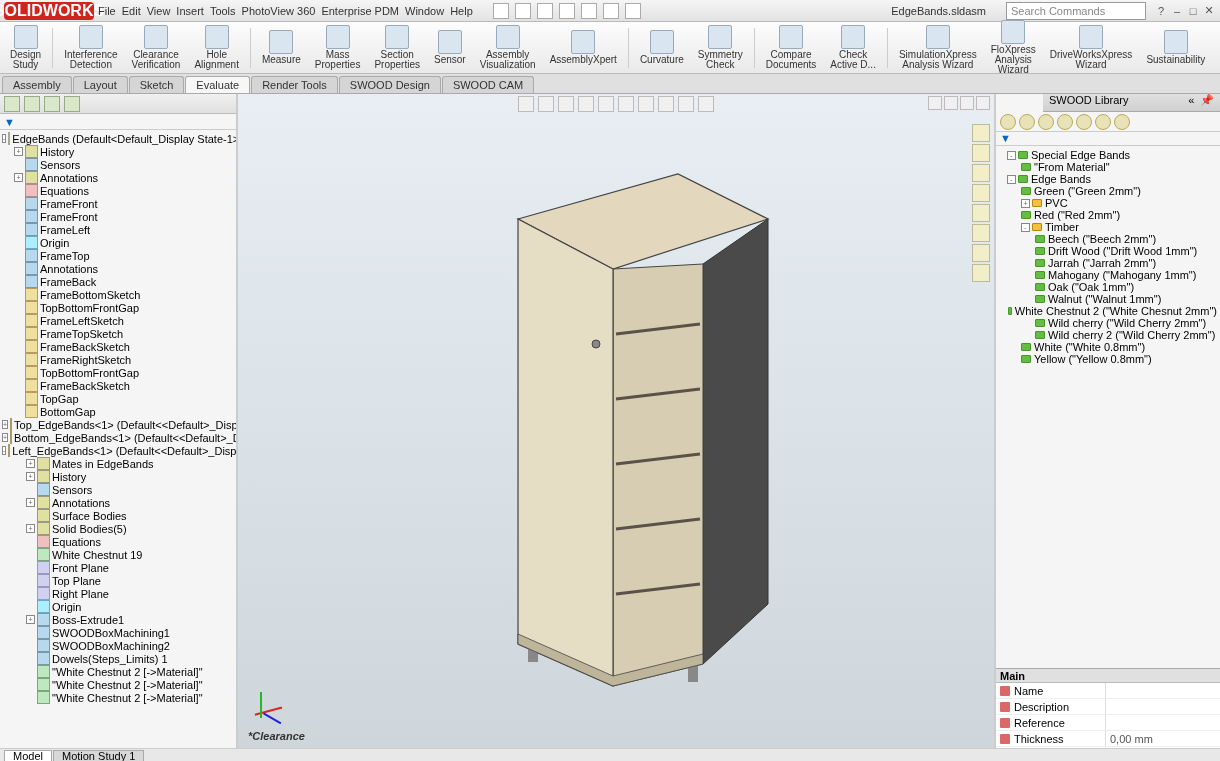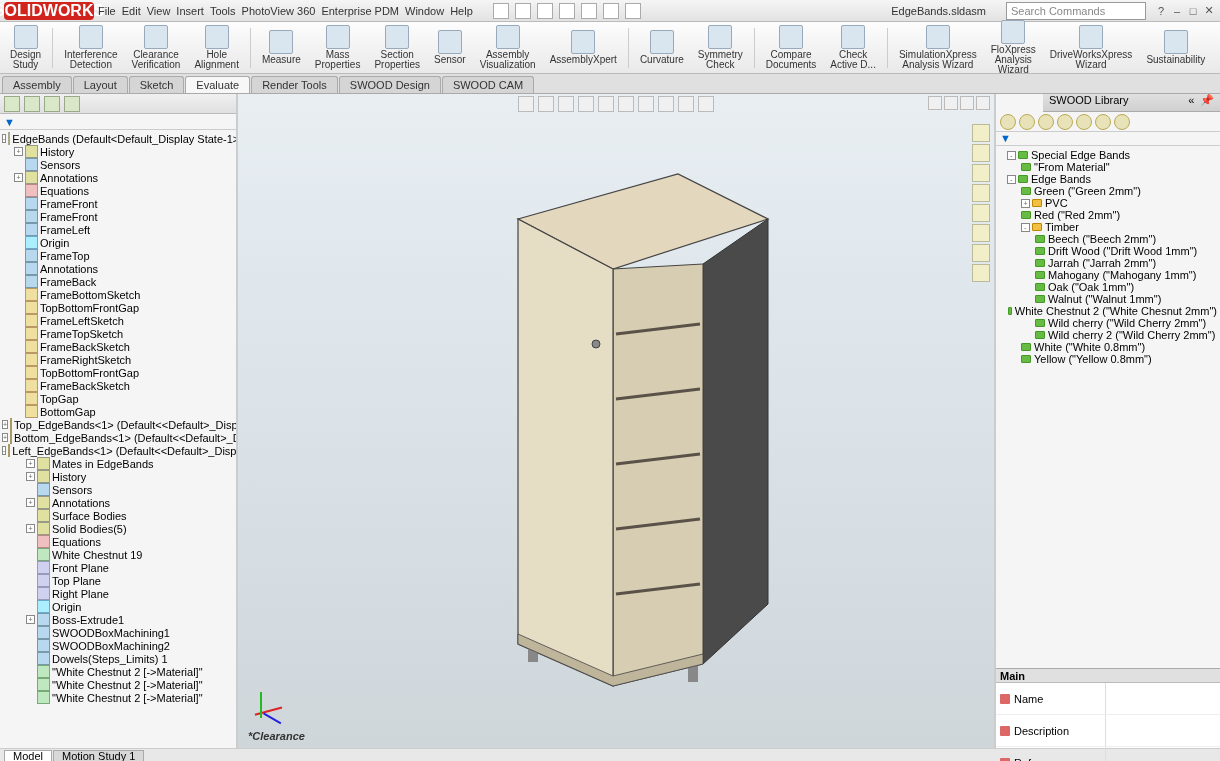--- a/index.html
+++ b/index.html
@@ -76,21 +76,21 @@
 .rp-toolbar span { width:16px; height:16px; background:#e8e2b8; border:1px solid #ba5; border-radius:8px; }
 .rp-filter { height:14px; border-bottom:1px solid #ccc; padding-left:4px; color:#06c; }
 .rp-tree { flex:1; overflow:auto; padding:3px; }
 .rtree-item { display:flex; align-items:center; height:12px; color:#000; white-space:nowrap; }
 .rti-icon { width:10px; height:8px; background:#f2c040; border:1px solid #b80; margin-right:3px; border-radius:1px; }
 .rti-icon.grn { background:#6b4; border-color:#492; }
 
 
 .propsgrid { height:80px; border-top:1px solid #aaa; background:#fff; }
 .pg-head { height:14px; background:#e0e0e0; border-bottom:1px solid #bbb; display:flex; align-items:center; padding-left:4px; font-weight:bold; }
-.pg-row { height:32px; display:flex; border-bottom:1px solid #eee; }
+.pg-row { height:16px; display:flex; border-bottom:1px solid #eee; }
 .pg-key { width:110px; border-right:1px solid #ddd; display:flex; align-items:center; padding-left:4px; }
 .pg-key .pk-icon { width:10px; height:10px; background:#d66; margin-right:4px; border-radius:1px; }
 .pg-val { flex:1; display:flex; align-items:center; padding-left:4px; color:#555; }
 
 
 .bottomtabs { height:15px; background:#e8e8e8; display:flex; align-items:center; padding-left:4px; border-top:1px solid #ccc; }
 .btab { padding: 0 8px; background:#d8d8d8; border:1px solid #aaa; height:13px; display:flex; align-items:center; margin-right:1px; }
 .btab.active { background:#fff; }
 </style>
 </head>

